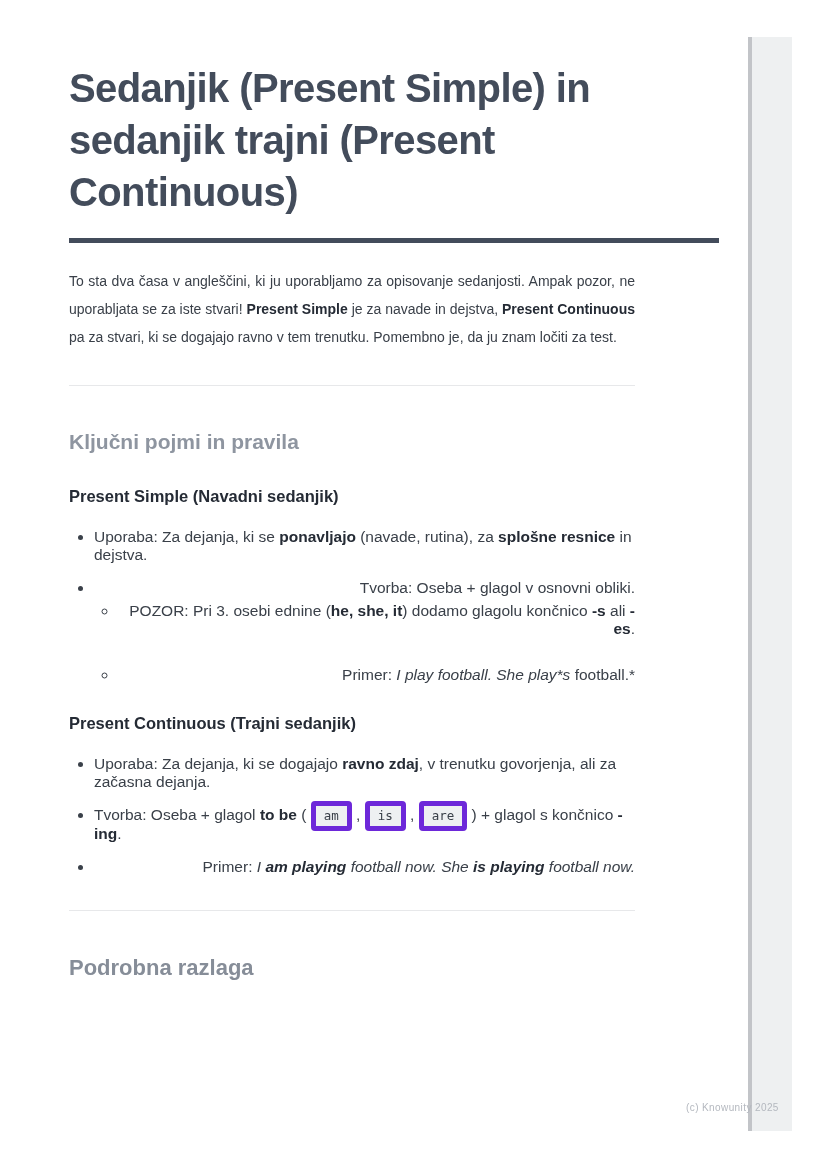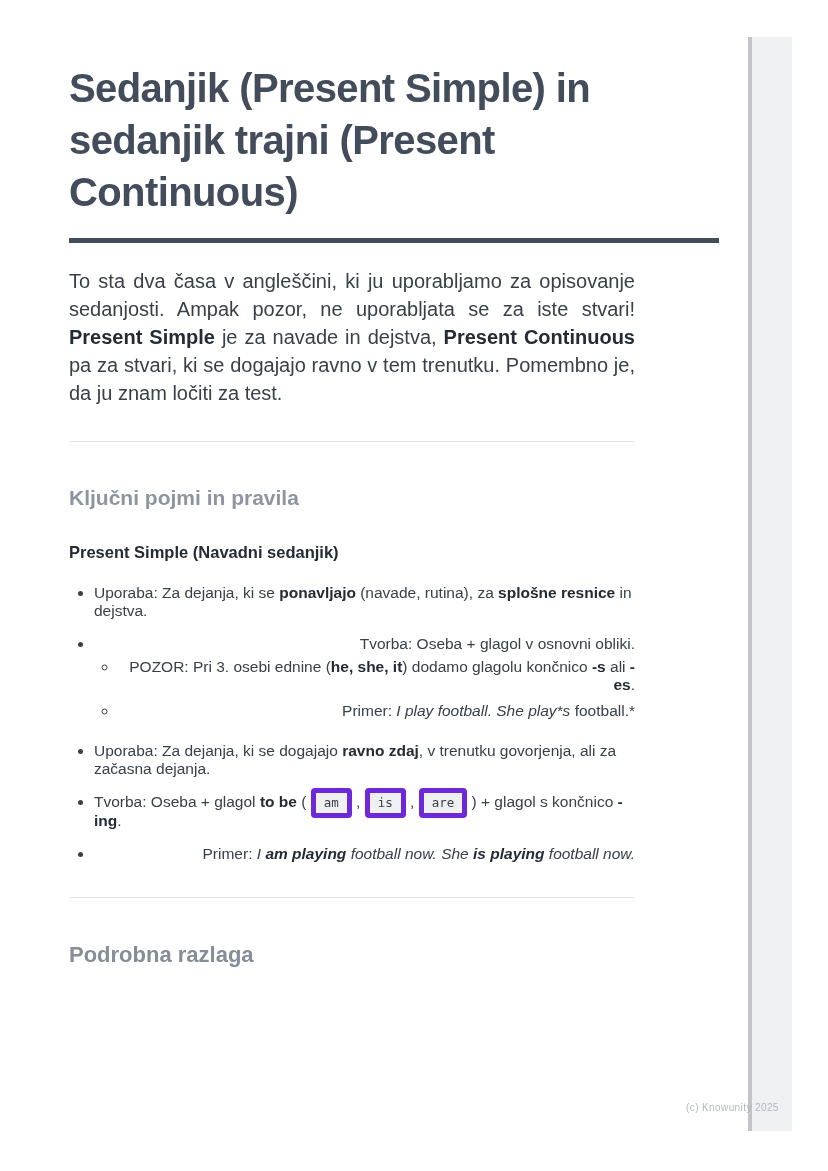--- a/index.html
+++ b/index.html
@@ -40,21 +40,21 @@
   h2.big-heading {
     margin: 42px 0 0 0;
     font-size: 22px;
     line-height: 30px;
     font-weight: bold;
     color: #868d98;
   }
 
   p.body-text {
     margin: 24px 0 0 0;
-    font-size: 20px;
+    font-size: 14px;
     line-height: 28px;
     text-align: justify;
   }
   hr.light-divider {
     border: none;
     border-top: 1px solid #e7e8ea;
     margin: 34px 0 0 0;
     width: 566px;
   }
   p.bold-subhead {
@@ -70,21 +70,21 @@
     font-size: 15.5px;
     line-height: 18px;
   }
   ul.bullet-list > li { margin-bottom: 15px; }
   ul.bullet-list > li:last-child { margin-bottom: 0; text-align: right; }
   ul.nested-list {
     list-style-type: circle;
     margin: 5px 0 0 0;
     padding-left: 24px;
   }
-  ul.nested-list > li { margin-bottom: 8px; }
+  ul.nested-list > li { margin-bottom: 28px; }
   ul.nested-list > li:last-child { margin-bottom: 0; }
 
   .b { font-weight: bold; color: #252b35; }
   .i { font-style: italic; }
   code.chip {
     font-family: "DejaVu Sans Mono", monospace;
     font-size: 12.5px;
     background: #eef0f2;
     border: 5px solid #6d28d9;
     border-radius: 4px;
@@ -132,20 +132,21 @@
       <li><span>Uporaba: Za dejanja, ki se </span><span class="b">ponavljajo</span><span> (navade, rutina), za </span><span class="b">splošne resnice</span><span> in dejstva.</span></li>
       <li>
         <span><span>Tvorba: Oseba + glagol v osnovni obliki.</span></span>
         <ul class="nested-list">
           <li><span>POZOR: Pri 3. osebi ednine (</span><span class="b">he, she, it</span><span>) dodamo glagolu končnico </span><span class="b">-s</span><span> ali </span><span class="b">-es</span><span>.</span></li>
           <li><span>Primer: </span><span class="i">I play football. She play*s</span><span> football.*</span></li>
         </ul>
       </li>
     </ul>
 
+    <p class="bold-subhead">Present Continuous (Trajni sedanjik)</p>
     <ul class="bullet-list">
       <li><span>Uporaba: Za dejanja, ki se dogajajo </span><span class="b">ravno zdaj</span><span>, v trenutku govorjenja, ali za začasna dejanja.</span></li>
       <li><span>Tvorba: Oseba + glagol </span><span class="b">to be</span><span> ( </span><code class="chip">am</code><span> , </span><code class="chip">is</code><span> , </span><code class="chip">are</code><span> ) + glagol s končnico </span><span class="b">-ing</span><span>.</span></li>
       <li><span>Primer: </span><span class="i">I </span><span class="b i">am playing</span><span class="i"> football now. She </span><span class="b i">is playing</span><span class="i"> football now.</span></li>
     </ul>
 
     <hr class="light-divider">
 
     <h2 class="big-heading">Podrobna razlaga</h2>
 

